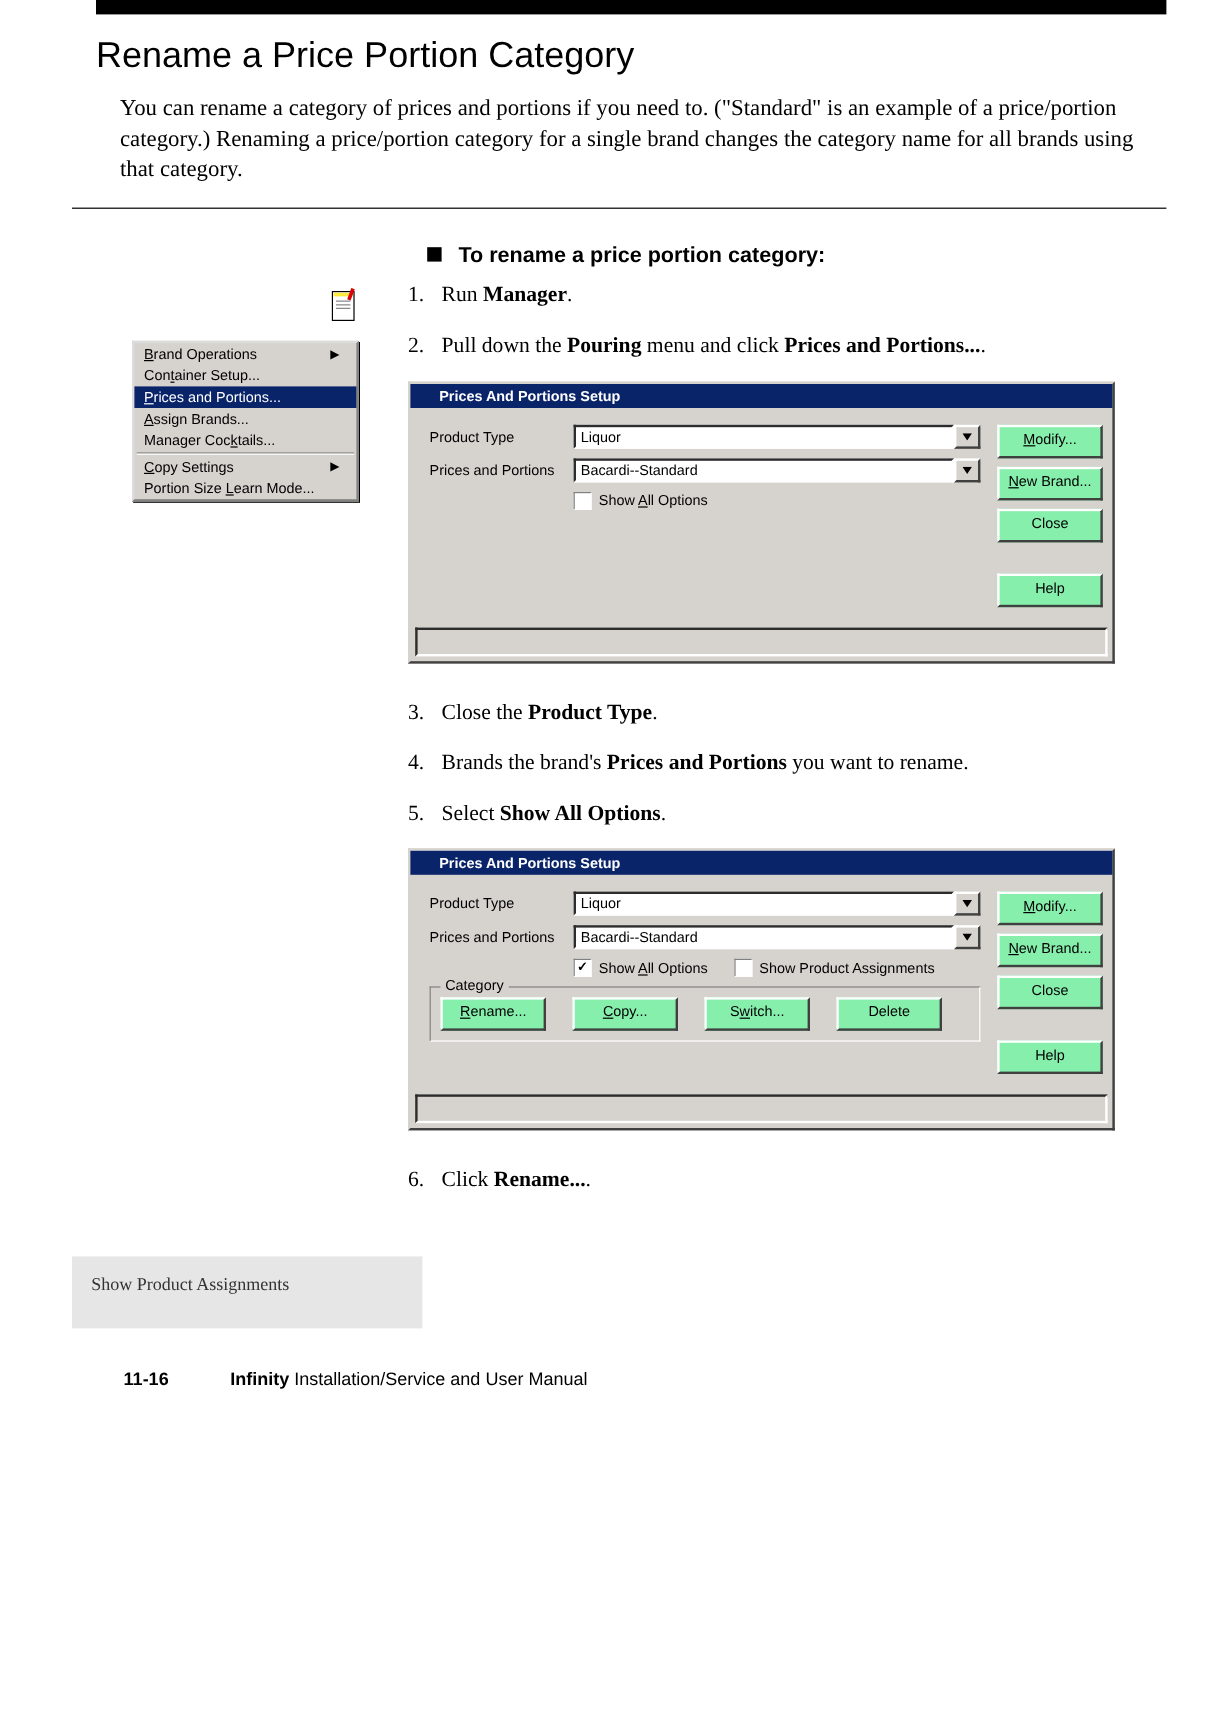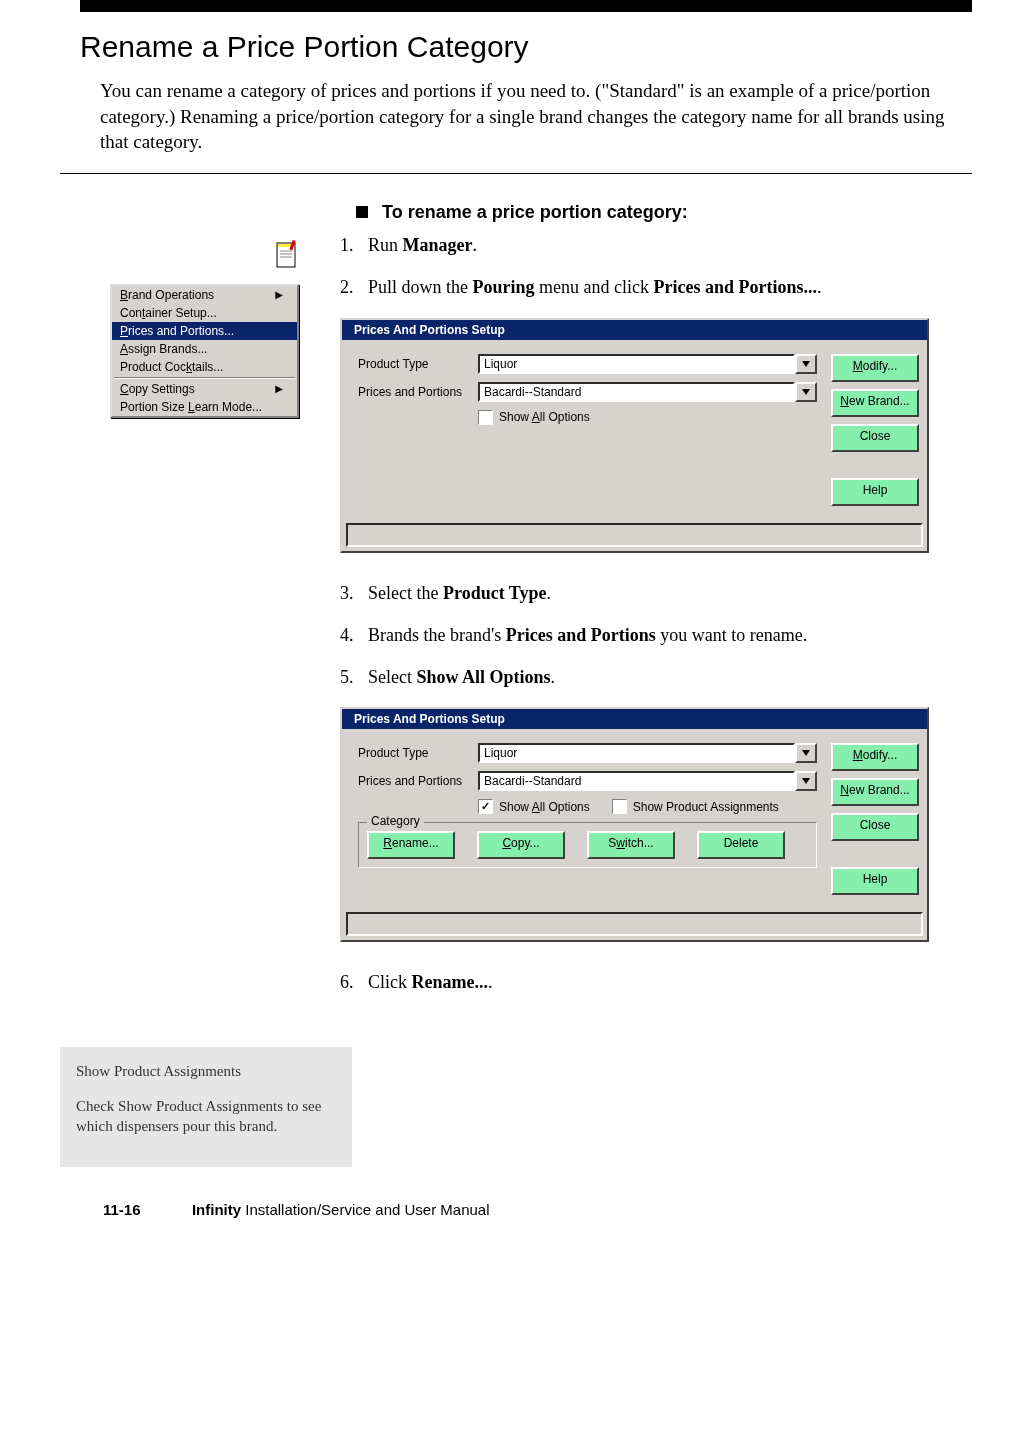--- a/index.html
+++ b/index.html
@@ -23,21 +23,21 @@
   .ctx-arrow{font-size:10px;}
   
   .step-head{font-family:Arial,Helvetica,sans-serif;font-weight:bold;font-size:18px;display:flex;align-items:center;margin:0 0 10px 16px;}
   .step-head .sq{width:12px;height:12px;background:#000;margin-right:14px;flex:0 0 12px;}
   ol.steps{list-style:none;padding:0;margin:0;font-size:18px;}
   ol.steps>li{display:flex;margin:0 0 18px 0;line-height:1.35;}
   ol.steps>li .num{width:28px;flex:0 0 28px;}
   ol.steps>li .body{flex:1;}
   
   .dialog{border:2px solid #d6d3ce;border-top-color:#d6d3ce;border-left-color:#d6d3ce;border-right-color:#404040;border-bottom-color:#404040;background:#d6d3ce;width:585px;margin:0 0 28px 0;font-family:Tahoma,"MS Sans Serif",Arial,sans-serif;font-size:12px;}
-  .titlebar{background:linear-gradient(to right,#0a246a,#0a246a);color:#fff;font-weight:bold;padding:3px 12px;font-size:12px;}
+  .titlebar{background:linear-gradient(to right,#0a246a,#0a246a);color:#fff;font-weight:bold;padding:3px 24px;font-size:12px;}
   .dlg-body{display:flex;padding:14px 10px 6px 16px;}
   .dlg-form{flex:1;}
   .dlg-row{display:flex;align-items:center;margin-bottom:8px;}
   .dlg-label{width:120px;flex:0 0 120px;color:#000;}
   .dropdown{flex:1;display:flex;height:20px;}
   .dropdown .dd-field{flex:1;background:#fff;border:2px inset #d6d3ce;border-top-color:#808080;border-left-color:#808080;border-right-color:#fff;border-bottom-color:#fff;padding:1px 4px;font-size:12px;white-space:nowrap;overflow:hidden;}
   .dropdown .dd-btn{width:18px;background:#d6d3ce;border:2px solid;border-top-color:#fff;border-left-color:#fff;border-right-color:#404040;border-bottom-color:#404040;display:flex;align-items:center;justify-content:center;}
   .dd-btn svg{width:8px;height:6px;}
   .dlg-check-row{display:flex;align-items:center;margin:2px 0 8px 120px;}
   .chk{width:13px;height:13px;border:1px solid #808080;border-right-color:#fff;border-bottom-color:#fff;background:#fff;margin-right:6px;display:flex;align-items:center;justify-content:center;}
@@ -88,21 +88,21 @@
         <div class="ctx-item">
           <span><span>Con</span><u>t</u><span>ainer Setup...</span></span>
         </div>
         <div class="ctx-item selected">
           <span><span></span><u>P</u><span>rices and Portions...</span></span>
         </div>
         <div class="ctx-item">
           <span><span></span><u>A</u><span>ssign Brands...</span></span>
         </div>
         <div class="ctx-item">
-          <span><span>Product Coc</span><u>k</u><span>tails...</span></span>
+          <span><span>Manager Coc</span><u>k</u><span>tails...</span></span>
         </div>
         <div class="ctx-sep"></div>
         <div class="ctx-item">
           <span><span></span><u>C</u><span>opy Settings</span></span>
           <span class="ctx-arrow">▶</span>
         </div>
         <div class="ctx-item">
           <span><span>Portion Size </span><u>L</u><span>earn Mode...</span></span>
         </div>
       </div>
@@ -162,21 +162,21 @@
             <span class="w32btn gap-after">Close</span>
             <span class="w32btn">Help</span>
           </div>
         </div>
         <div class="statusbar"></div>
       </div>
 
       <ol class="steps" start="3">
         <li>
             <span class="num">3.</span>
-            <span class="body"><span>Select the </span><b>Product Type</b><span>.</span></span>
+            <span class="body"><span>Close the </span><b>Product Type</b><span>.</span></span>
           </li>
         <li>
             <span class="num">4.</span>
             <span class="body"><span>Brands the brand's </span><b>Prices and Portions</b><span> you want to rename.</span></span>
           </li>
         <li>
             <span class="num">5.</span>
             <span class="body"><span>Select </span><b>Show All Options</b><span>.</span></span>
           </li>
       </ol>
@@ -237,19 +237,18 @@
         <li>
             <span class="num">6.</span>
             <span class="body"><span>Click </span><b>Rename...</b><span>.</span></span>
           </li>
       </ol>
     </div>
   </div>
 
   <div class="tip-box">
     <p class="tip-title">Show Product Assignments</p>
-    <p>Check Show Product Assignments to see which dispensers pour this brand.</p>
   </div>
 
   <div class="footer">
     <b>11-16</b>&nbsp;&nbsp;<b>Infinity</b><span> Installation/Service and User Manual</span>
   </div>
 </div>
 
 </body></html>

